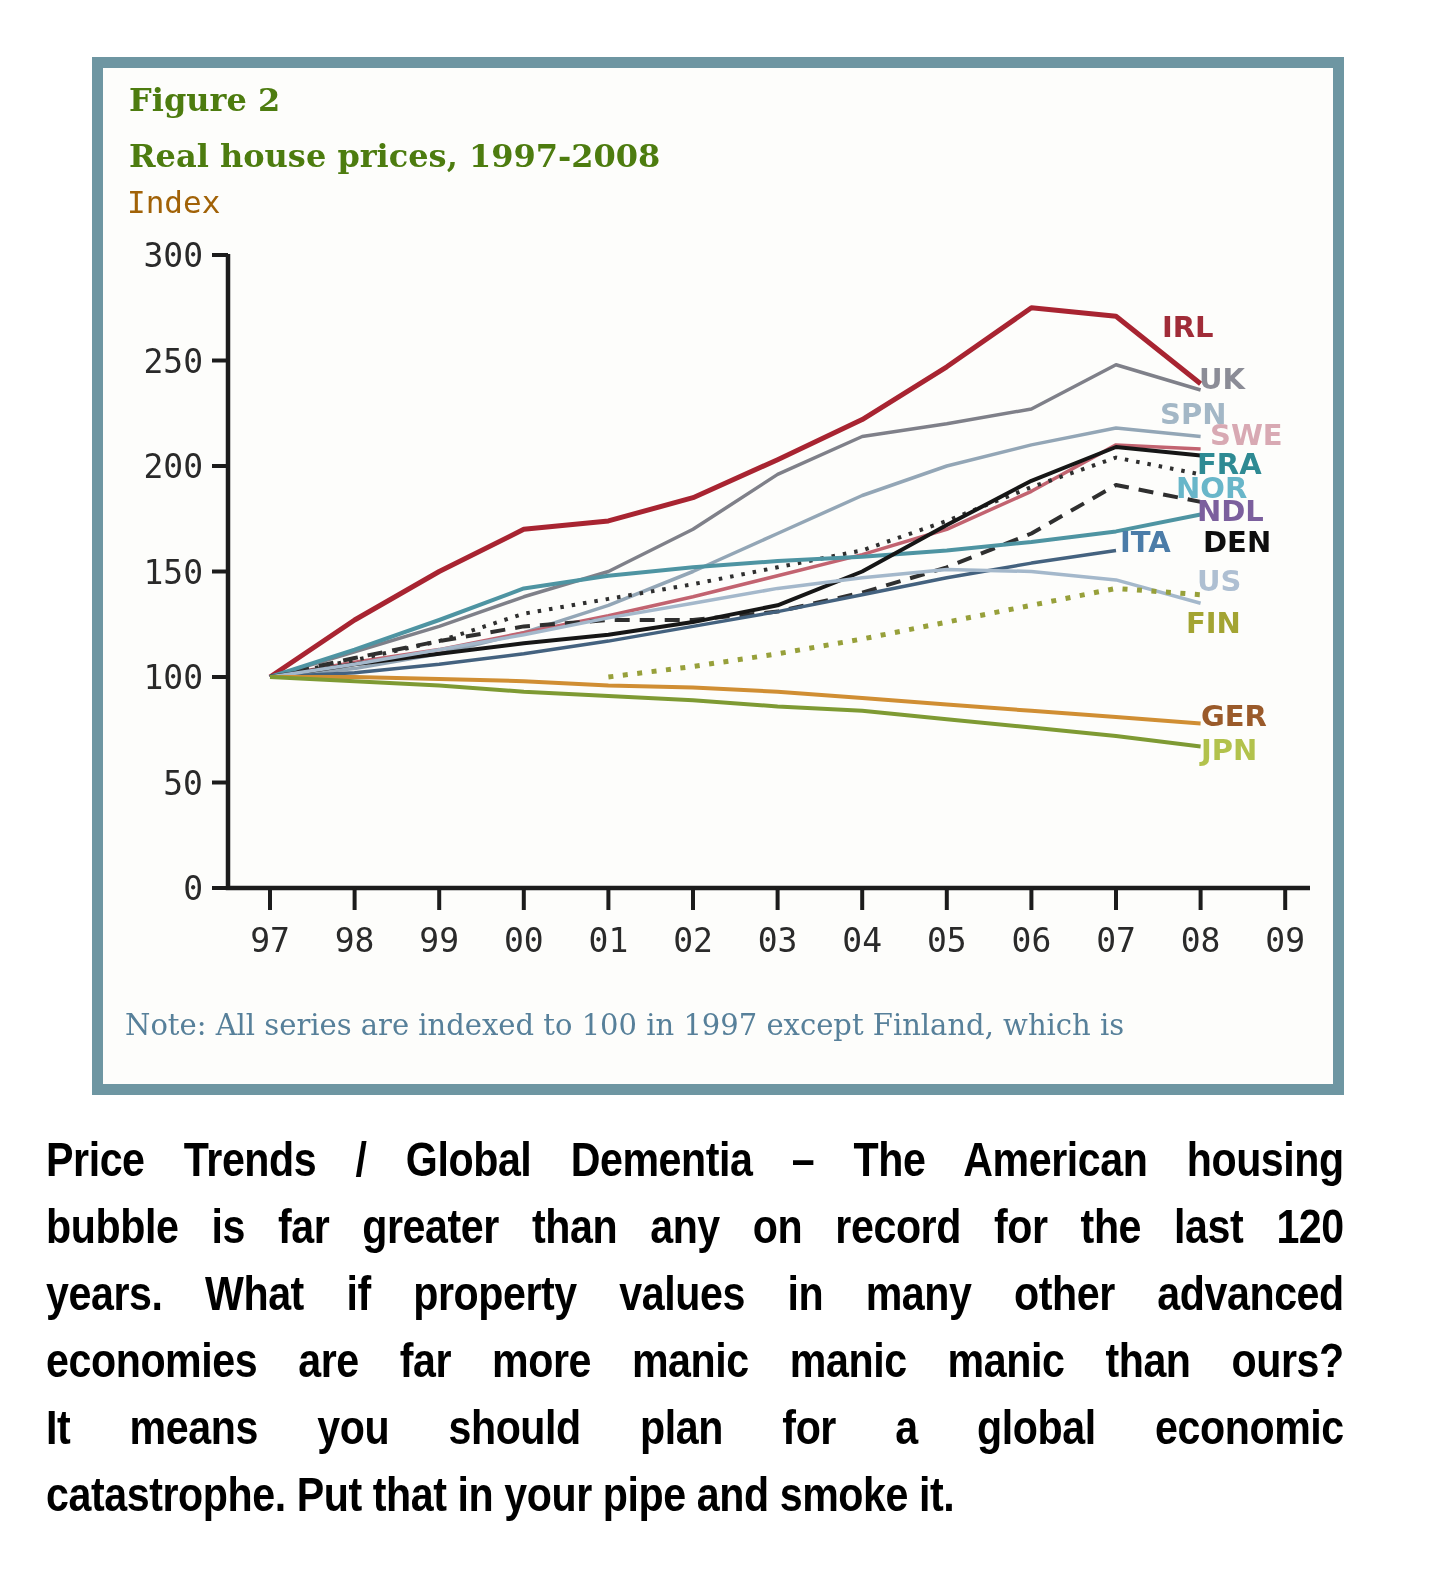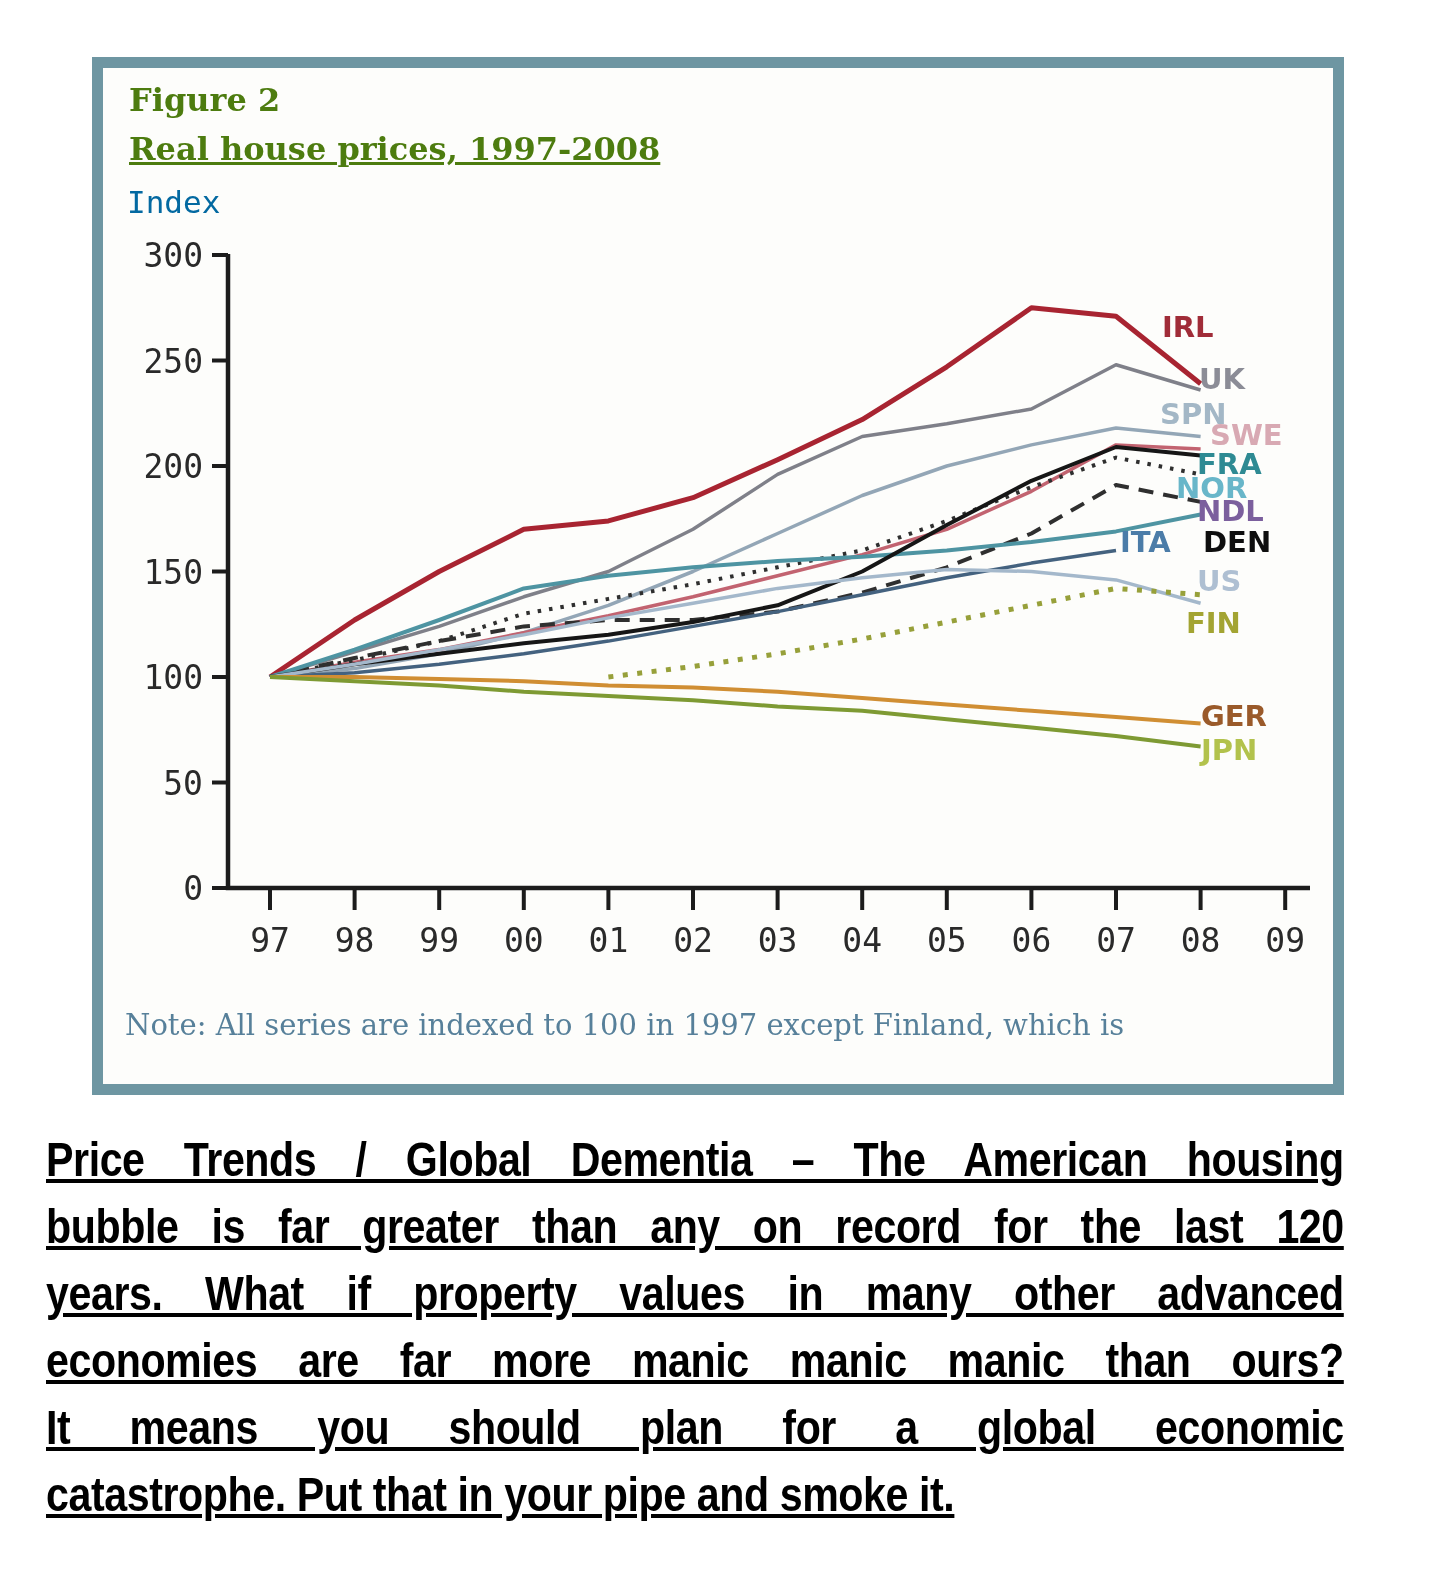--- a/index.html
+++ b/index.html
@@ -7,32 +7,32 @@
         font-family:"DejaVu Sans", sans-serif;}
 
   
   #figure-box{position:absolute;left:92px;top:57px;width:1252px;height:1038px;
       border:11px solid #6e96a2;background:#fdfdfb;box-sizing:border-box;}
   #figure-inner{position:relative;width:1230px;height:1016px;}
 
   .fig-title{position:absolute;left:26px;font-family:"DejaVu Serif", serif;
       font-weight:bold;color:#4d7c0f;font-size:32px;line-height:1;white-space:nowrap;}
   #fig-label{top:16px;}
-  #fig-subtitle{top:65px;text-decoration:underline;}
+  #fig-subtitle{top:72px;}
 
-  #index-label{position:absolute;left:24px;top:116px;color:#0369a1;font-size:31px;
+  #index-label{position:absolute;left:24px;top:116px;color:#a16207;font-size:31px;
       font-family:"DejaVu Sans Mono", monospace;}
 
   #chart-svg{position:absolute;left:0;top:0;}
 
   #note{position:absolute;left:22px;top:934px;color:#57809a;
       font-family:"DejaVu Serif", serif;font-size:29px;line-height:47px;white-space:nowrap;text-align:right;}
 
   
-  #caption{position:absolute;left:46px;top:1126px;width:1298px;text-decoration:underline;}
+  #caption{position:absolute;left:46px;top:1126px;width:1298px;}
   .cap-line{font-family:"Liberation Sans", sans-serif;font-weight:700;color:#000;
       font-size:49px;line-height:67px;width:1545px;transform:scaleX(0.84);
       transform-origin:left top;text-align:justify;text-align-last:justify;
       white-space:nowrap;letter-spacing:-0.5px;}
   .cap-line.last{text-align-last:left;}
 </style>
 </head>
 <body>
 
 <div id="page">

